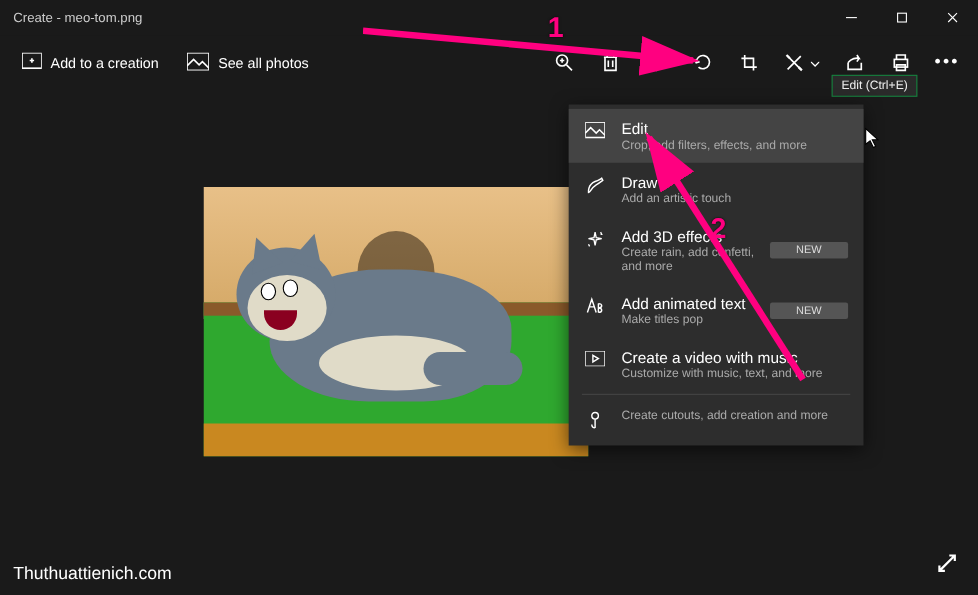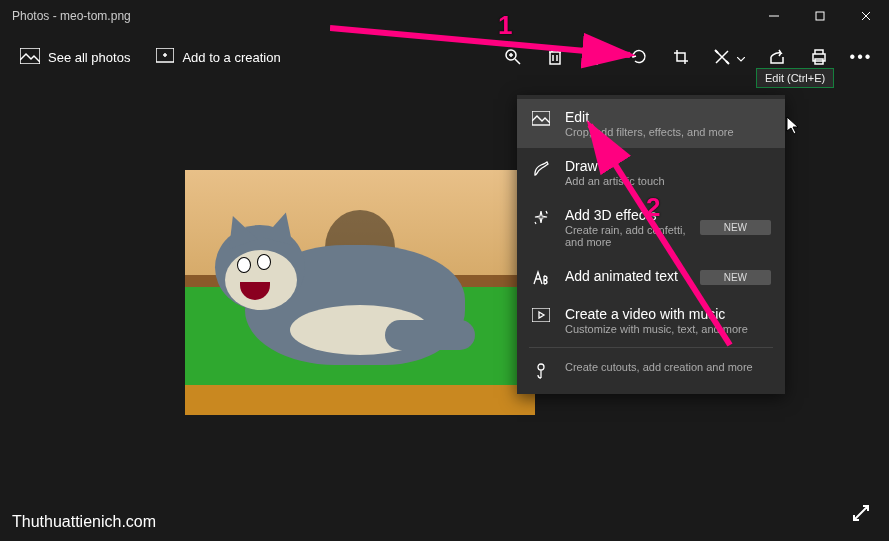--- a/index.html
+++ b/index.html
@@ -142,58 +142,58 @@
   font-size:16px; color:#fff;
 }
 .fullscreen-icon {
   position:absolute; bottom:14px; right:18px;
 }
 </style>
 </head>
 <body>
 
 <div class="titlebar">
-  <div class="titlebar-title">Photos - meo-tom.png</div>
+  <div class="titlebar-title">Create - meo-tom.png</div>
   <div class="win-controls">
     <div class="win-btn">
       <svg width="10" height="10" viewBox="0 0 10 10">
           <path d="M0 5 H10" stroke-width="1"></path>
         </svg>
     </div>
     <div class="win-btn">
       <svg width="10" height="10" viewBox="0 0 10 10">
           <rect x="1" y="1" width="8" height="8" stroke-width="1"></rect>
         </svg>
     </div>
     <div class="win-btn">
       <svg width="10" height="10" viewBox="0 0 10 10">
           <path d="M1 1 L9 9 M9 1 L1 9" stroke-width="1"></path>
         </svg>
     </div>
   </div>
 </div>
 
 <div class="toolbar">
+  <div class="tool-button">
+    <span>
+      <svg width="18" height="16" viewBox="0 0 18 16">
+          <rect x="0" y="0" width="18" height="14" fill="none" stroke="#fff" stroke-width="1.5"></rect>
+          <path d="M7 7 H11 M9 5 V9" stroke="#fff" stroke-width="1.5"></path>
+        </svg>
+    </span>
+    <span>Add to a creation</span>
+  </div>
   <div class="tool-button">
     <span>
       <svg width="20" height="16" viewBox="0 0 20 16">
           <rect x="0" y="0" width="20" height="16" fill="none" stroke="#fff" stroke-width="1.5"></rect>
           <path d="M0 12 L6 6 L11 11 L14 8 L20 14" fill="none" stroke="#fff" stroke-width="1.5"></path>
         </svg>
     </span>
     <span>See all photos</span>
-  </div>
-  <div class="tool-button">
-    <span>
-      <svg width="18" height="16" viewBox="0 0 18 16">
-          <rect x="0" y="0" width="18" height="14" fill="none" stroke="#fff" stroke-width="1.5"></rect>
-          <path d="M7 7 H11 M9 5 V9" stroke="#fff" stroke-width="1.5"></path>
-        </svg>
-    </span>
-    <span>Add to a creation</span>
   </div>
 
   <div class="toolbar-spacer"></div>
 
   <div class="tool-icon">
     <svg width="18" height="18" viewBox="0 0 18 18">
         <circle cx="7" cy="7" r="5" fill="none" stroke="#fff" stroke-width="1.5"></circle>
         <path d="M11 11 L16 16 M5 7 H9 M7 5 V9" stroke="#fff" stroke-width="1.5"></path>
       </svg>
   </div>
@@ -299,20 +299,21 @@
     <div class="badge">NEW</div>
   </div>
   <div class="menu-item">
     <div class="mi-icon">
       <svg width="18" height="16" viewBox="0 0 18 16">
           <path d="M2 14 L6 2 L10 14 M3.5 9 H8.5 M12 14 V6 M12 6 C16 6 16 10 12 10 C16 10 16 14 12 14" fill="none" stroke="#fff" stroke-width="1.3"></path>
         </svg>
     </div>
     <div class="mi-text">
       <div class="mi-title">Add animated text</div>
+      <div class="mi-desc">Make titles pop</div>
     </div>
     <div class="badge">NEW</div>
   </div>
   <div class="menu-item">
     <div class="mi-icon">
       <svg width="18" height="14" viewBox="0 0 18 14">
           <rect x="0" y="0" width="18" height="14" fill="none" stroke="#fff" stroke-width="1.3"></rect>
           <path d="M7 4 L12 7 L7 10 Z" fill="none" stroke="#fff" stroke-width="1.3"></path>
         </svg>
     </div>

